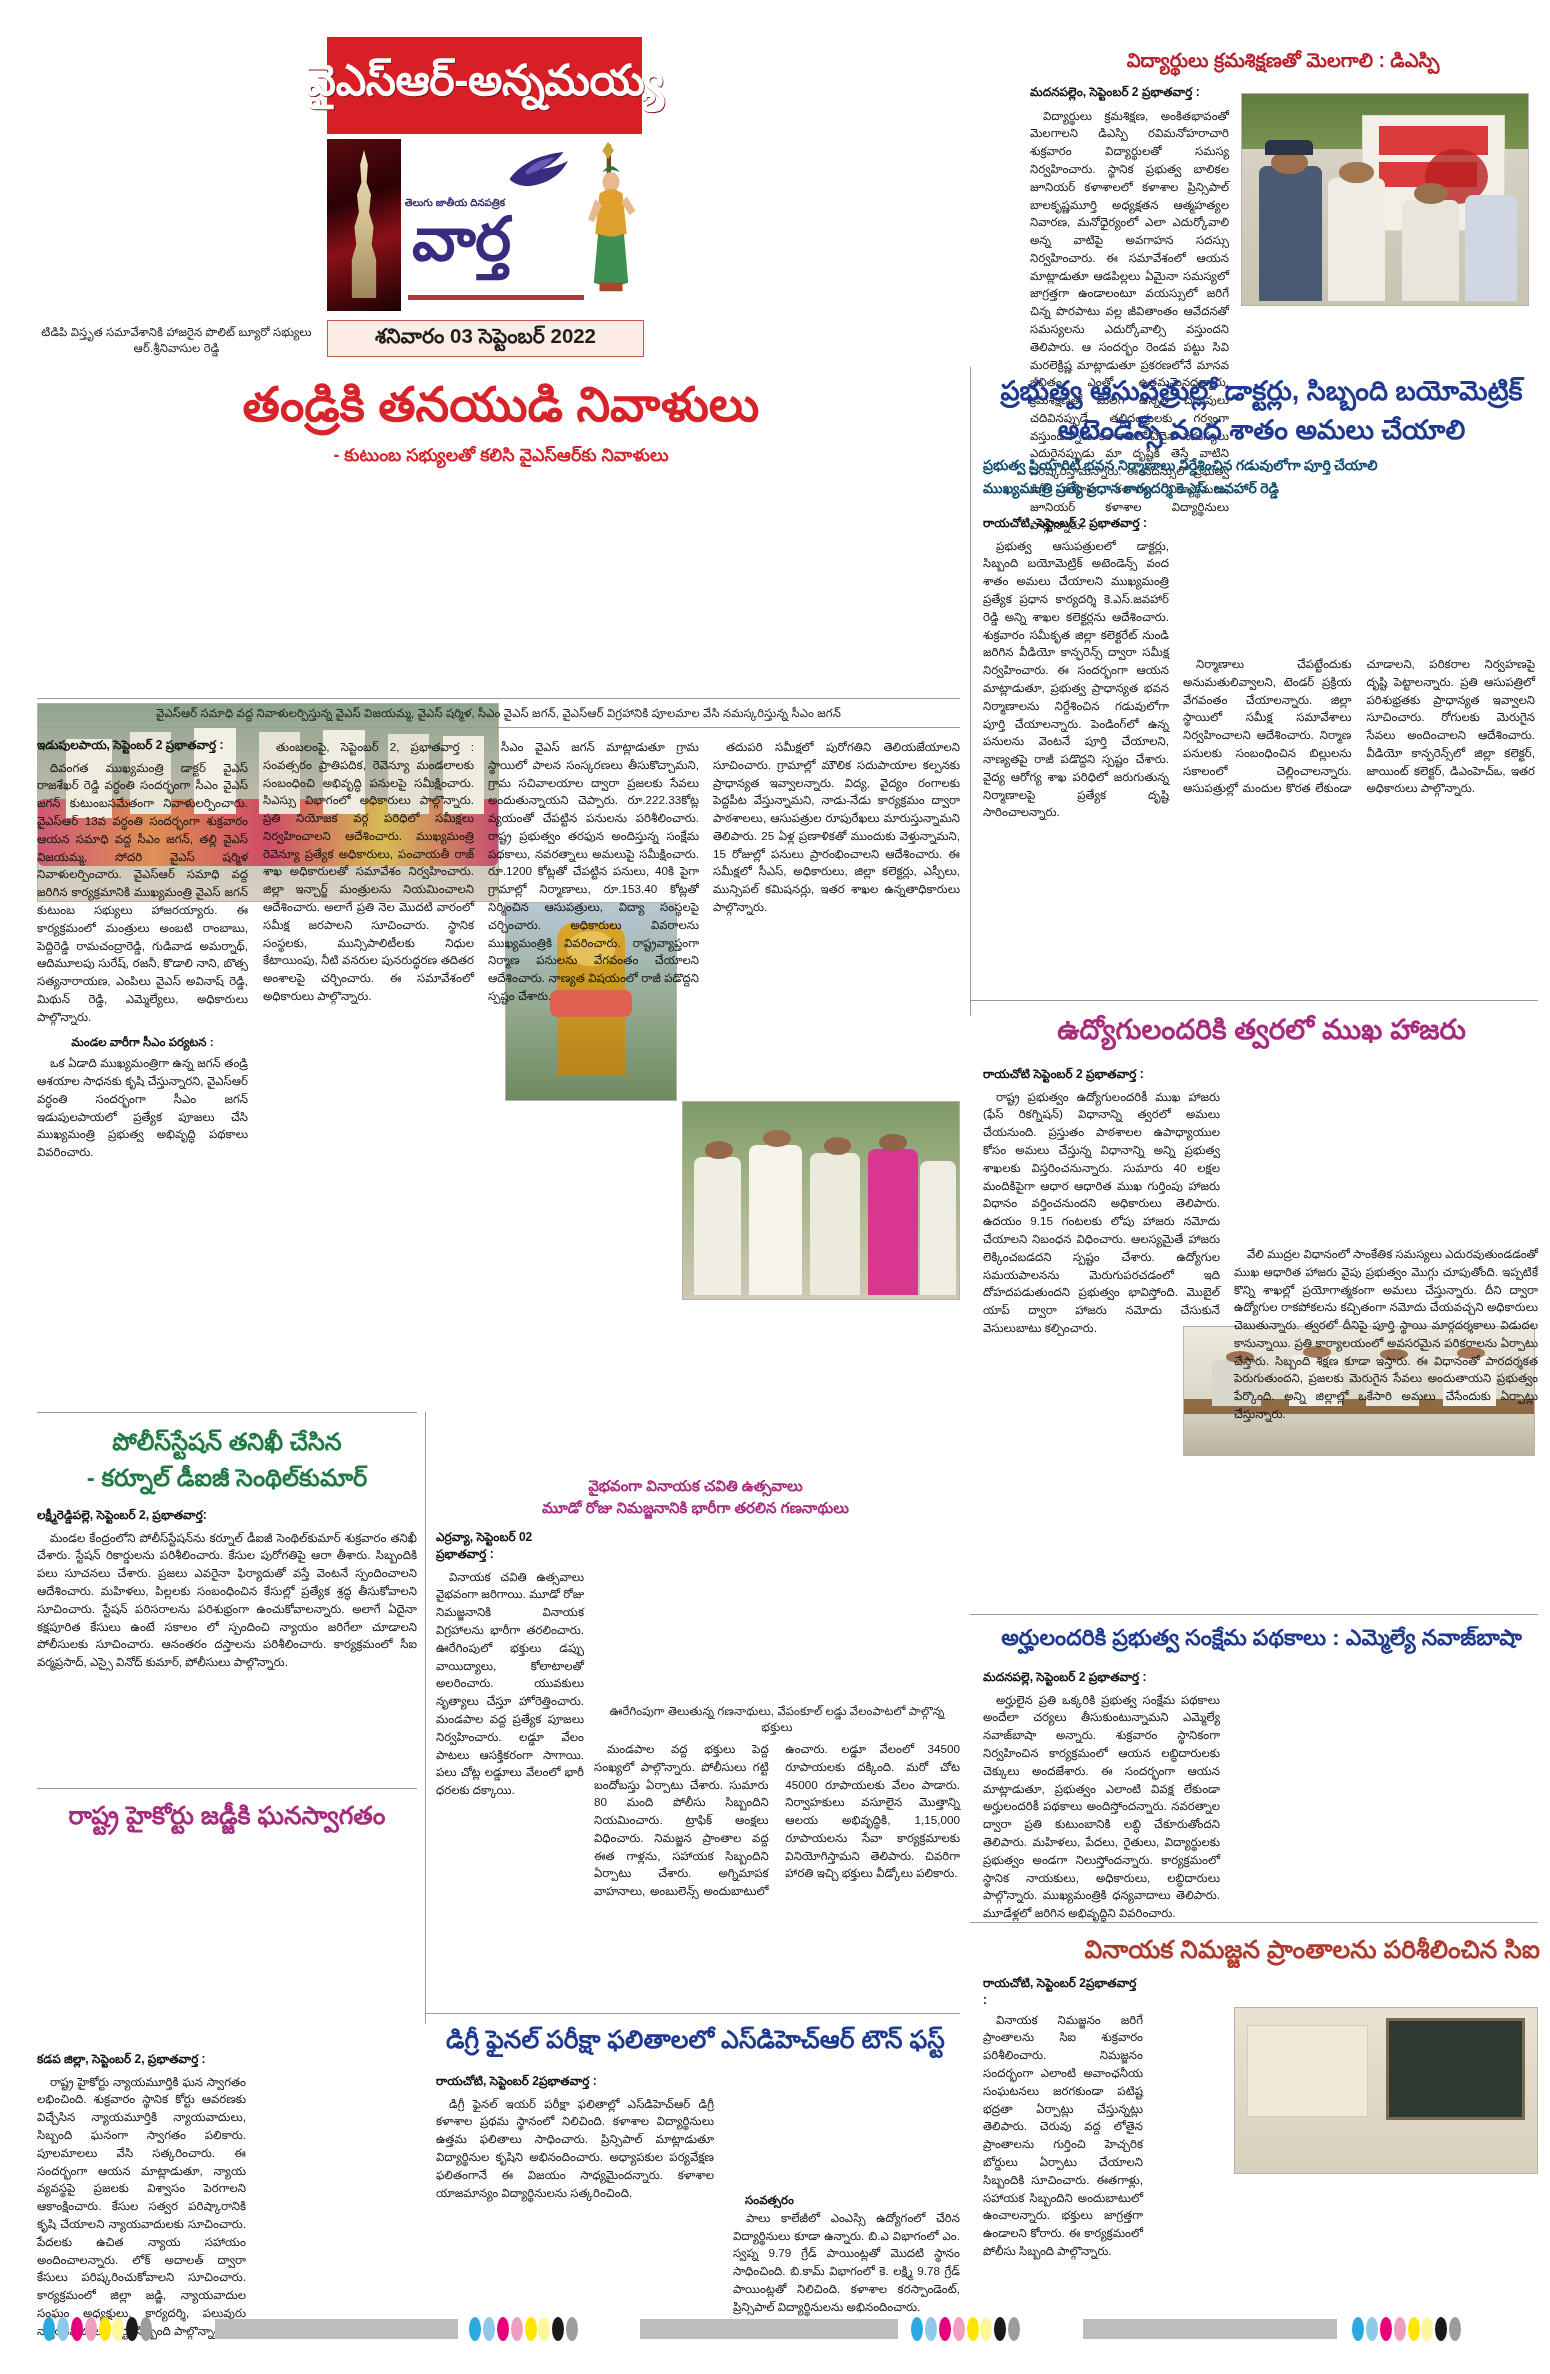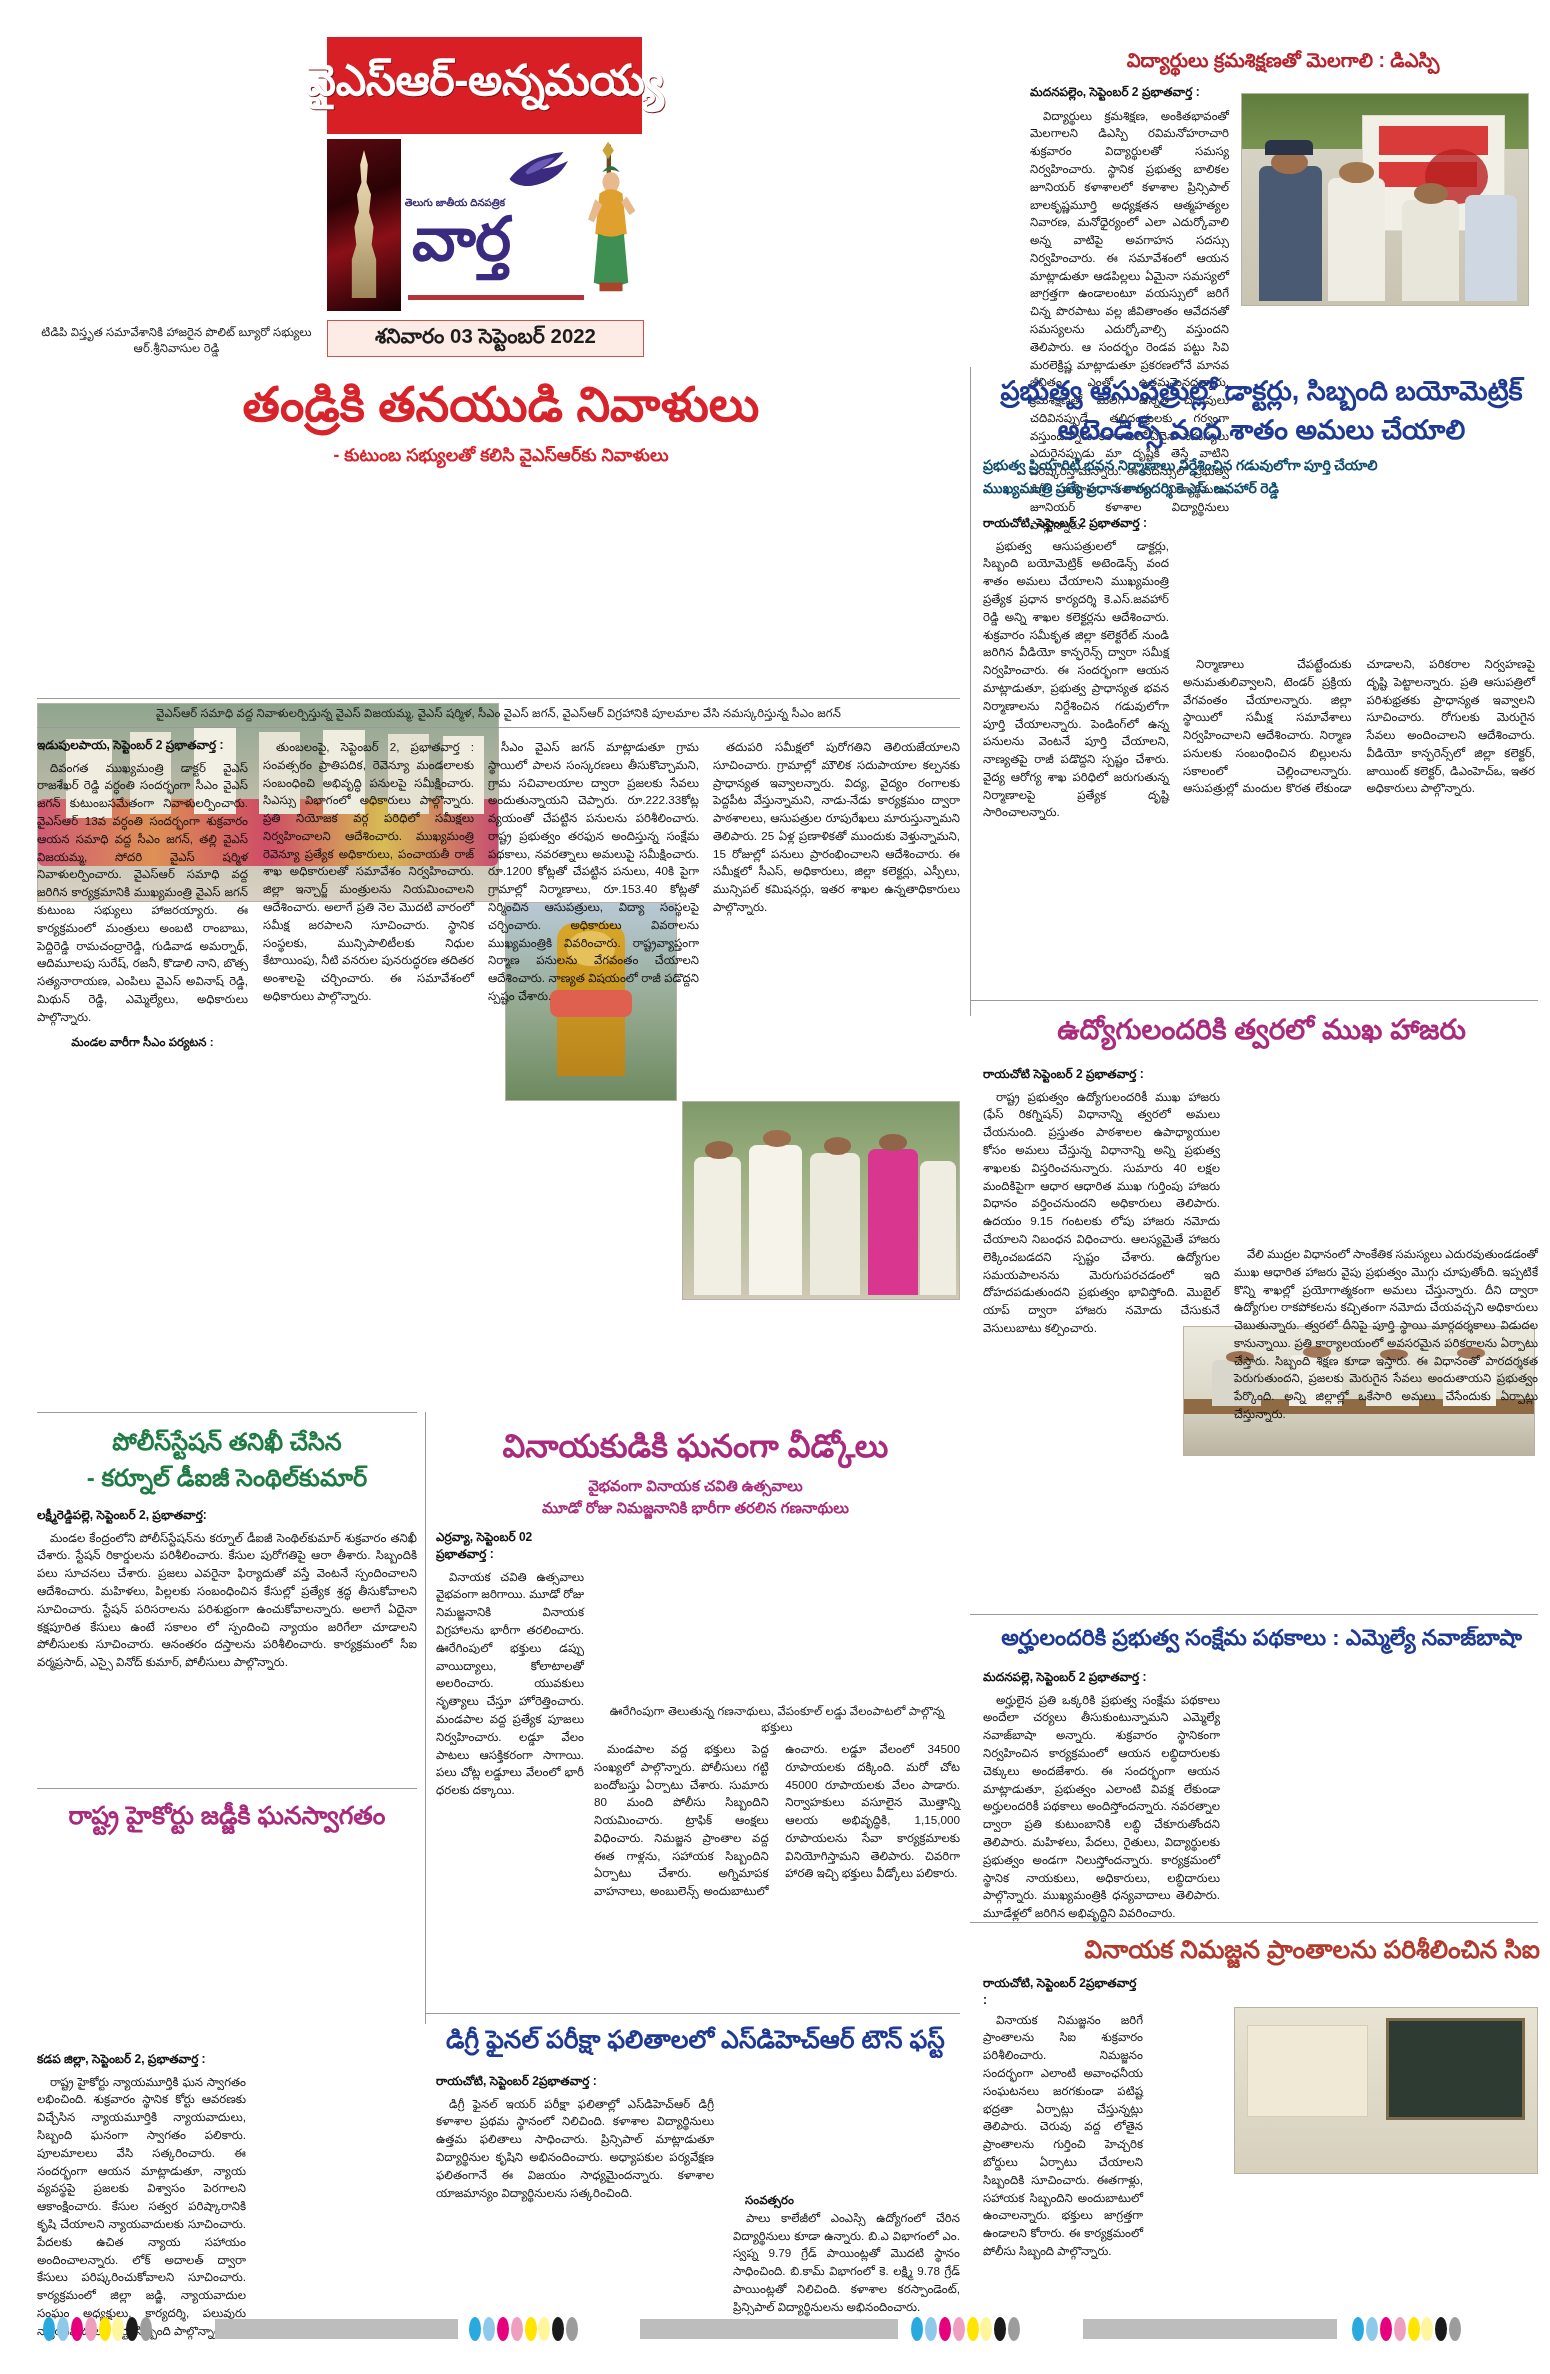--- a/index.html
+++ b/index.html
@@ -219,20 +219,21 @@
     <div style="position:absolute;left:71%;top:16%;width:10%;height:9%;background:#8f6448;border-radius:50%;"></div>
   </div>
   <div class="abs hsep" style="left:37px; top:698px; width:923px;"></div>
   <div class="abs cap" style="left:37px; top:705px; width:923px;">వైఎస్ఆర్ సమాధి వద్ద నివాళులర్పిస్తున్న వైఎస్ విజయమ్మ, వైఎస్ షర్మిళ, సీఎం వైఎస్ జగన్, వైఎస్ఆర్ విగ్రహానికి పూలమాల వేసి నమస్కరిస్తున్న సీఎం జగన్</div>
   <div class="abs hsep" style="left:37px; top:727px; width:923px;"></div>
 
   <div class="abs tcol" style="left:37px; top:738px; width:211px;">
     <div class="byline">ఇడుపులపాయ, సెప్టెంబర్ 2 ప్రభాతవార్త :</div>
     <p class="col-body" style="margin-top:3.7px;text-indent:13px;">దివంగత ముఖ్యమంత్రి డాక్టర్ వైఎస్ రాజశేఖర్ రెడ్డి వర్ధంతి సందర్భంగా సీఎం వైఎస్ జగన్ కుటుంబసమేతంగా నివాళులర్పించారు. వైఎస్ఆర్ 13వ వర్ధంతి సందర్భంగా శుక్రవారం ఆయన సమాధి వద్ద సీఎం జగన్, తల్లి వైఎస్ విజయమ్మ, సోదరి వైఎస్ షర్మిళ నివాళులర్పించారు. వైఎస్ఆర్ సమాధి వద్ద జరిగిన కార్యక్రమానికి ముఖ్యమంత్రి వైఎస్ జగన్ కుటుంబ సభ్యులు హాజరయ్యారు. ఈ కార్యక్రమంలో మంత్రులు అంబటి రాంబాబు, పెద్దిరెడ్డి రామచంద్రారెడ్డి, గుడివాడ అమర్నాథ్, ఆదిమూలపు సురేష్, రజనీ, కొడాలి నాని, బొత్స సత్యనారాయణ, ఎంపిలు వైఎస్ అవినాష్ రెడ్డి, మిథున్ రెడ్డి, ఎమ్మెల్యేలు, అధికారులు పాల్గొన్నారు.</p>
     <p class="col-body" style="margin-top:7.4px;font-weight:bold;text-align:center;">మండల వారీగా సీఎం పర్యటన :</p>
+    <p class="col-body" style="margin-top:3.7px;text-indent:13px;">ఒక ఏడాది ముఖ్యమంత్రిగా ఉన్న జగన్ తండ్రి ఆశయాల సాధనకు కృషి చేస్తున్నారని, వైఎస్ఆర్ వర్ధంతి సందర్భంగా సీఎం జగన్ ఇడుపులపాయలో ప్రత్యేక పూజలు చేసి ముఖ్యమంత్రి ప్రభుత్వ అభివృద్ధి పథకాలు వివరించారు.</p>
   </div>
   <div class="abs tcol" style="left:263px; top:738px; width:211px;">
     <p class="col-body" style="text-indent:13px;">తుంబలంపై, సెప్టెంబర్ 2, ప్రభాతవార్త : సంవత్సరం ప్రాతిపదిక, రెవెన్యూ మండలాలకు సంబంధించి అభివృద్ధి పనులపై సమీక్షించారు. సిఎస్సు విభాగంలో అధికారులు పాల్గొన్నారు. ప్రతి నియోజక వర్గ పరిధిలో సమీక్షలు నిర్వహించాలని ఆదేశించారు. ముఖ్యమంత్రి రెవెన్యూ ప్రత్యేక అధికారులు, పంచాయతీ రాజ్ శాఖ అధికారులతో సమావేశం నిర్వహించారు. జిల్లా ఇన్చార్జ్ మంత్రులను నియమించాలని ఆదేశించారు. అలాగే ప్రతి నెల మొదటి వారంలో సమీక్ష జరపాలని సూచించారు. స్థానిక సంస్థలకు, మున్సిపాలిటీలకు నిధుల కేటాయింపు, నీటి వనరుల పునరుద్ధరణ తదితర అంశాలపై చర్చించారు. ఈ సమావేశంలో అధికారులు పాల్గొన్నారు.</p>
   </div>
   <div class="abs tcol" style="left:488px; top:738px; width:211px;">
     <p class="col-body" style="text-indent:13px;">సీఎం వైఎస్ జగన్ మాట్లాడుతూ గ్రామ స్థాయిలో పాలన సంస్కరణలు తీసుకొచ్చామని, గ్రామ సచివాలయాల ద్వారా ప్రజలకు సేవలు అందుతున్నాయని చెప్పారు. రూ.222.33కోట్ల వ్యయంతో చేపట్టిన పనులను పరిశీలించారు. రాష్ట్ర ప్రభుత్వం తరఫున అందిస్తున్న సంక్షేమ పథకాలు, నవరత్నాలు అమలుపై సమీక్షించారు. రూ.1200 కోట్లతో చేపట్టిన పనులు, 40కి పైగా గ్రామాల్లో నిర్మాణాలు, రూ.153.40 కోట్లతో నిర్మించిన ఆసుపత్రులు, విద్యా సంస్థలపై చర్చించారు. అధికారులు వివరాలను ముఖ్యమంత్రికి వివరించారు. రాష్ట్రవ్యాప్తంగా నిర్మాణ పనులను వేగవంతం చేయాలని ఆదేశించారు. నాణ్యత విషయంలో రాజీ పడొద్దని స్పష్టం చేశారు.</p>
   </div>
   <div class="abs tcol" style="left:713px; top:738px; width:247px;">
     <p class="col-body" style="text-indent:13px;">తదుపరి సమీక్షలో పురోగతిని తెలియజేయాలని సూచించారు. గ్రామాల్లో మౌలిక సదుపాయాల కల్పనకు ప్రాధాన్యత ఇవ్వాలన్నారు. విద్య, వైద్యం రంగాలకు పెద్దపీట వేస్తున్నామని, నాడు-నేడు కార్యక్రమం ద్వారా పాఠశాలలు, ఆసుపత్రుల రూపురేఖలు మారుస్తున్నామని తెలిపారు. 25 ఏళ్ల ప్రణాళికతో ముందుకు వెళ్తున్నామని, 15 రోజుల్లో పనులు ప్రారంభించాలని ఆదేశించారు. ఈ సమీక్షలో సీఎస్, అధికారులు, జిల్లా కలెక్టర్లు, ఎస్పీలు, మున్సిపల్ కమిషనర్లు, ఇతర శాఖల ఉన్నతాధికారులు పాల్గొన్నారు.</p>
   </div>
@@ -309,21 +310,20 @@
 
   <div class="abs hsep" style="left:37px; top:1788px; width:380px;"></div>
   <div class="abs magenta-head" style="left:37px; top:1801px; width:380px; font-size:25px;">రాష్ట్ర హైకోర్టు జడ్జీకి ఘనస్వాగతం</div>
 
   <div class="abs tcol" style="left:37px; top:2052px; width:209px;">
     <div class="byline">కడప జిల్లా, సెప్టెంబర్ 2, ప్రభాతవార్త :</div>
     <p class="col-body" style="margin-top:3.7px;text-indent:13px;">రాష్ట్ర హైకోర్టు న్యాయమూర్తికి ఘన స్వాగతం లభించింది. శుక్రవారం స్థానిక కోర్టు ఆవరణకు విచ్చేసిన న్యాయమూర్తికి న్యాయవాదులు, సిబ్బంది ఘనంగా స్వాగతం పలికారు. పూలమాలలు వేసి సత్కరించారు. ఈ సందర్భంగా ఆయన మాట్లాడుతూ, న్యాయ వ్యవస్థపై ప్రజలకు విశ్వాసం పెరగాలని ఆకాంక్షించారు. కేసుల సత్వర పరిష్కారానికి కృషి చేయాలని న్యాయవాదులకు సూచించారు. పేదలకు ఉచిత న్యాయ సహాయం అందించాలన్నారు. లోక్ అదాలత్ ద్వారా కేసులు పరిష్కరించుకోవాలని సూచించారు. కార్యక్రమంలో జిల్లా జడ్జి, న్యాయవాదుల సంఘం అధ్యక్షులు, కార్యదర్శి, పలువురు న్యాయవాదులు, కోర్టు సిబ్బంది పాల్గొన్నారు.</p>
   </div>
 
   <div class="abs vsep" style="left:425px; top:1412px; height:612px;"></div>
-  <div class="abs magenta-head" style="left:436px; top:1428px; width:519px; font-size:32px;">వినాయకుడికి ఘనంగా వీడ్కోలు</div>
   <div class="abs" style="left:436px; top:1477px; width:519px; text-align:center; color:#a82b7e; font-weight:bold; font-size:15px;">వైభవంగా వినాయక చవితి ఉత్సవాలు</div>
   <div class="abs" style="left:436px; top:1499px; width:519px; text-align:center; color:#a82b7e; font-weight:bold; font-size:15px;">మూడో రోజు నిమజ్జనానికి భారీగా తరలిన గణనాథులు</div>
 
   <div class="abs cap" style="left:594px; top:1703px; width:366px;">ఊరేగింపుగా తెలుతున్న గణనాథులు, వేపంకూల్ లడ్డు వేలంపాటలో పాల్గొన్న భక్తులు</div>
 
   <div class="abs tcol" style="left:436px; top:1530px; width:148px;">
     <div class="byline">ఎర్రవ్యా, సెప్టెంబర్ 02 ప్రభాతవార్త :</div>
     <p class="col-body" style="margin-top:3.7px;text-indent:13px;">వినాయక చవితి ఉత్సవాలు వైభవంగా జరిగాయి. మూడో రోజు నిమజ్జనానికి వినాయక విగ్రహాలను భారీగా తరలించారు. ఊరేగింపులో భక్తులు డప్పు వాయిద్యాలు, కోలాటాలతో అలరించారు. యువకులు నృత్యాలు చేస్తూ హోరెత్తించారు. మండపాల వద్ద ప్రత్యేక పూజలు నిర్వహించారు. లడ్డూ వేలం పాటలు ఆసక్తికరంగా సాగాయి. పలు చోట్ల లడ్డూలు వేలంలో భారీ ధరలకు దక్కాయి.</p>
   </div>
   <div class="abs tcol" style="left:594px; top:1740px; width:366px;">

